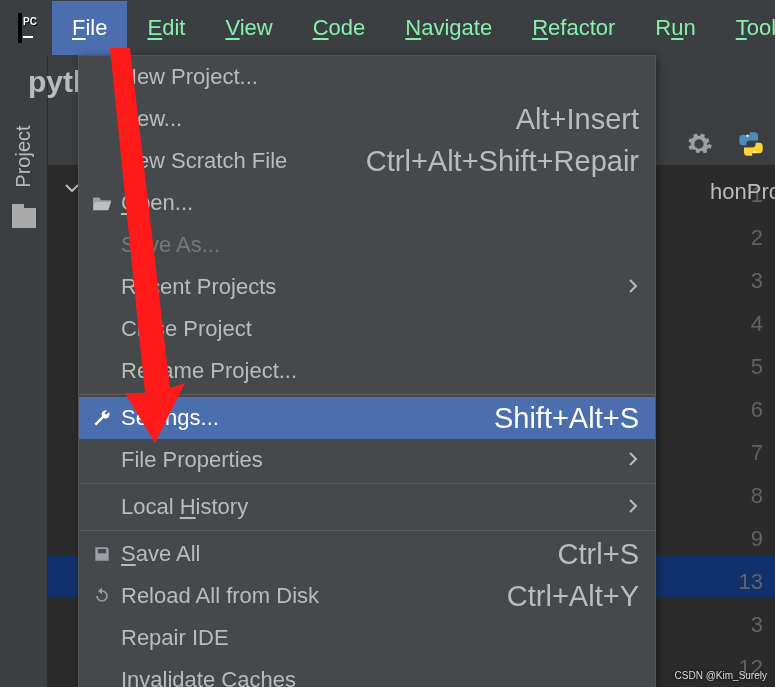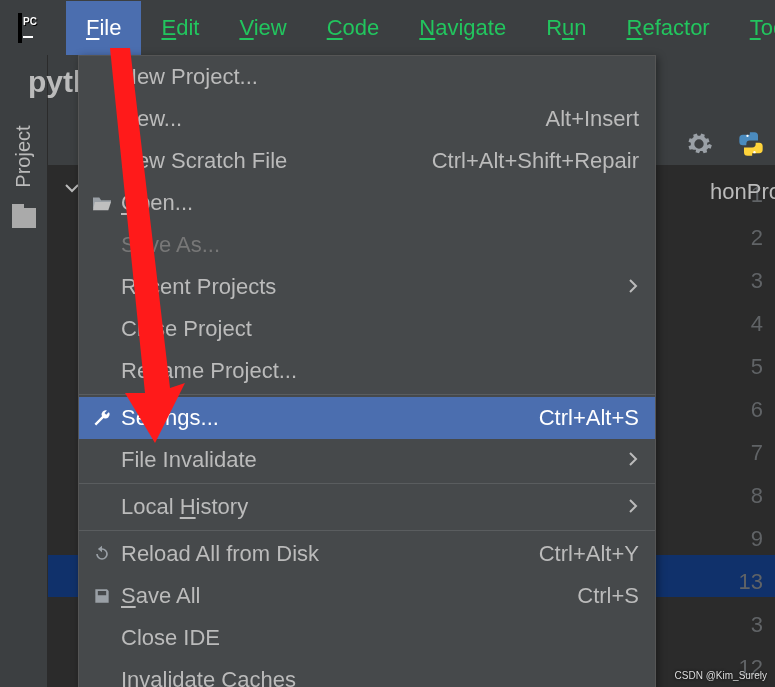--- a/index.html
+++ b/index.html
@@ -1,21 +1,21 @@
 <!DOCTYPE html>
 <html><head>
 <meta charset="utf-8">
 <style>
   * { margin: 0; padding: 0; box-sizing: border-box; font-family: "Segoe UI", Arial, sans-serif; }
   body { background: #3c3f41; color: #bbbbbb; width: 775px; height: 687px; overflow: hidden; position: relative; }
-  .menubar { height: 55px; background: #3c3f41; display: flex; align-items: center; padding-left: 18px; gap: 14px; position: relative; z-index: 5; justify-content: space-between; }
+  .menubar { height: 55px; background: #3c3f41; display: flex; align-items: center; padding-left: 18px; gap: 0; position: relative; z-index: 5; justify-content: space-between; }
   .logo { width: 30px; height: 30px; background: #21d789; position: relative; margin-right: 30px; border: 2px solid #000; }
   .logo::before { content: "PC"; position: absolute; top: 1px; left: 3px; font-size: 10px; font-weight: bold; color: #fff; text-shadow: 1px 1px #000; }
   .logo::after { content: ""; position: absolute; bottom: 3px; left: 3px; width: 10px; height: 2px; background: #fff; }
-  .menu-item { font-size: 22px; color: #22c55e; padding: 14px 20px; cursor: pointer; white-space: nowrap; }
+  .menu-item { font-size: 22px; color: #86efac; padding: 14px 20px; cursor: pointer; white-space: nowrap; }
   .menu-item.active { background: #4b6eaf; color: #fff; }
   .mn { text-decoration: underline; text-underline-offset: 3px; }
   .left-rail { position: absolute; left: 0; top: 55px; width: 48px; bottom: 0; background: #3c3f41; border-right: 1px solid #2b2b2b; display: flex; flex-direction: column; align-items: center; padding-top: 60px; }
   .rail-label { transform: rotate(-90deg); font-size: 20px; color: #bbbbbb; margin-top: 30px; margin-bottom: 30px; white-space: nowrap; }
   .rail-icon { width: 24px; height: 20px; background: #aaa; margin-top: 10px; position: relative; }
   .rail-icon::before { content: ""; position: absolute; top: -4px; left: 0; width: 12px; height: 4px; background: #aaa; }
   .breadcrumb { position: absolute; left: 28px; top: 65px; font-size: 30px; font-weight: bold; color: #bbbbbb; }
   .tool-icons { position: absolute; right: 10px; top: 130px; display: flex; gap: 24px; align-items: center; }
   .gear-icon svg, .py-icon svg { width: 28px; height: 28px; }
   .editor { position: absolute; left: 48px; right: 0; top: 165px; bottom: 0; background: #2b2b2b; }
@@ -24,41 +24,41 @@
   .sel-line { position: absolute; left: 0; right: 0; height: 42px; top: 390px; background: #10316b; z-index: 0; }
   .tree-chevron { position: absolute; left: 62px; top: 178px; z-index: 1; }
   .tree-row-highlight { position: absolute; left: 48px; top: 216px; right: 110px; height: 42px; background: #4a4d4f; z-index: 0; }
 
   .dropdown { position: absolute; left: 78px; top: 55px; width: 578px; background: #46494b; border: 1px solid #555; box-shadow: 2px 2px 8px rgba(0,0,0,.4); z-index: 10; }
   .dd-row { display: flex; align-items: center; height: 42px; padding: 0 16px 0 10px; font-size: 22px; color: #bbbbbb; cursor: pointer; position: relative; }
   .dd-row.selected { background: #4b6eaf; color: #fff; }
   .dd-row.disabled { color: #777; }
   .dd-icon { width: 26px; display: inline-flex; justify-content: center; }
   .dd-label { margin-left: 6px; flex: 0 1 auto; }
-  .dd-shortcut { margin-left: auto; color: #bbbbbb; font-size: 22px; }
+  .dd-shortcut { margin-left: auto; color: #bbbbbb; font-size: 29px; }
   .dd-row.selected .dd-shortcut { color: #fff; }
   .dd-sub { margin-left: auto; font-size: 22px; }
   .dd-sep { height: 1px; background: #5a5d5f; margin: 2px 0; }
 
   .arrow { position: absolute; left: 100px; top: 48px; z-index: 20; pointer-events: none; }
   .watermark { position: absolute; right: 8px; bottom: 6px; color: #ddd; font-size: 10px; z-index: 30; text-shadow: 0 0 3px #000; }
 </style>
 </head>
 <body>
 
 <div class="menubar">
   <div class="logo"></div>
   <div id="menubar-items" style="display: flex;">
       <div class="menu-item active"><span class="mn">F</span>ile</div>
       <div class="menu-item"><span class="mn">E</span>dit</div>
       <div class="menu-item"><span class="mn">V</span>iew</div>
       <div class="menu-item"><span class="mn">C</span>ode</div>
       <div class="menu-item"><span class="mn">N</span>avigate</div>
+      <div class="menu-item"><span class="mn">R</span>efactor</div>
       <div class="menu-item">R<span class="mn">u</span>n</div>
-      <div class="menu-item"><span class="mn">R</span>efactor</div>
       <div class="menu-item"><span class="mn">T</span>ools</div>
     </div>
 </div>
 
 <div class="left-rail">
   <div class="rail-label">Project</div>
   <div class="rail-icon"></div>
 </div>
 
 <div class="breadcrumb">pyth</div>
@@ -149,59 +149,59 @@
       <span class="dd-label">Rename Project...</span>
     </div>
     <div class="dd-sep"></div>
     <div class="dd-row selected">
       <span class="dd-icon">
         <svg width="20" height="20" viewBox="0 0 24 24">
           <path fill="#fff" d="M21 6a5 5 0 01-7 6l-9 9-2-2 9-9a5 5 0 016-7l-3 3 2 2 3-3z"></path>
         </svg>
       </span>
       <span class="dd-label">Se<span class="mn">t</span>tings...</span>
-      <span class="dd-shortcut">Ctrl+Alt+S</span>
-    </div>
-    <div class="dd-row">
-      <span class="dd-icon"></span>
-      <span class="dd-label">File Invalidate</span>
+      <span class="dd-shortcut">Shift+Alt+S</span>
+    </div>
+    <div class="dd-row">
+      <span class="dd-icon"></span>
+      <span class="dd-label">File Properties</span>
       <span class="dd-sub"><svg width="12" height="16" viewBox="0 0 12 16">
           <path d="M3 2l6 6-6 6" stroke="currentColor" stroke-width="2" fill="none"></path>
         </svg></span>
     </div>
     <div class="dd-sep"></div>
     <div class="dd-row">
       <span class="dd-icon"></span>
       <span class="dd-label">Local <span class="mn">H</span>istory</span>
       <span class="dd-sub"><svg width="12" height="16" viewBox="0 0 12 16">
           <path d="M3 2l6 6-6 6" stroke="currentColor" stroke-width="2" fill="none"></path>
         </svg></span>
     </div>
     <div class="dd-sep"></div>
     <div class="dd-row">
       <span class="dd-icon">
         <svg width="20" height="20" viewBox="0 0 24 24">
+          <path fill="#9aa0a6" d="M4 4h14l2 2v14H4V4zm3 2v5h10V6H7zm2 8h6v4H9v-4z"></path>
+        </svg>
+      </span>
+      <span class="dd-label"><span class="mn">S</span>ave All</span>
+      <span class="dd-shortcut">Ctrl+S</span>
+    </div>
+    <div class="dd-row">
+      <span class="dd-icon">
+        <svg width="20" height="20" viewBox="0 0 24 24">
           <path fill="#9aa0a6" d="M12 5V2L7 6l5 4V7a5 5 0 11-5 5H5a7 7 0 107-7z"></path>
         </svg>
       </span>
       <span class="dd-label">Reload All from Disk</span>
       <span class="dd-shortcut">Ctrl+Alt+Y</span>
     </div>
     <div class="dd-row">
-      <span class="dd-icon">
-        <svg width="20" height="20" viewBox="0 0 24 24">
-          <path fill="#9aa0a6" d="M4 4h14l2 2v14H4V4zm3 2v5h10V6H7zm2 8h6v4H9v-4z"></path>
-        </svg>
-      </span>
-      <span class="dd-label"><span class="mn">S</span>ave All</span>
-      <span class="dd-shortcut">Ctrl+S</span>
-    </div>
-    <div class="dd-row">
-      <span class="dd-icon"></span>
-      <span class="dd-label">Close IDE</span>
+      <span class="dd-icon"></span>
+      <span class="dd-label">Repair IDE</span>
     </div>
     <div class="dd-row">
       <span class="dd-icon"></span>
       <span class="dd-label">Invalidate Caches</span>
     </div>
   </div>
 
 <svg class="arrow" width="100" height="400" viewBox="0 0 100 400">
   <polygon points="10,0 30,0 70,340 85,335 55,395 25,345 45,345" fill="#ff1a1a"></polygon>
 </svg>

